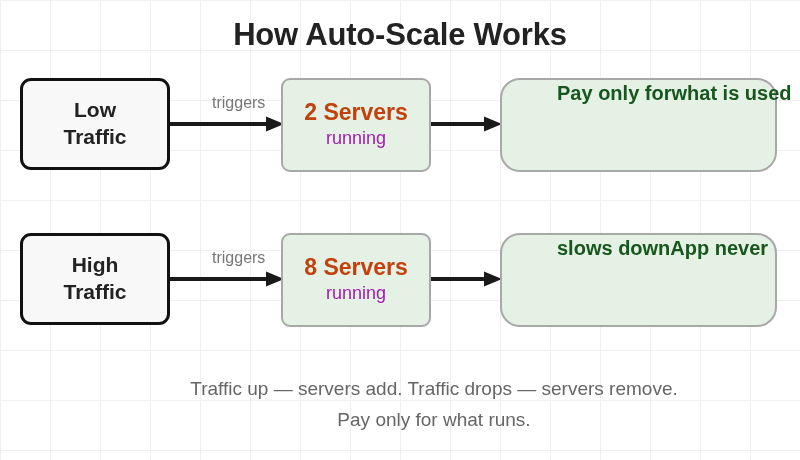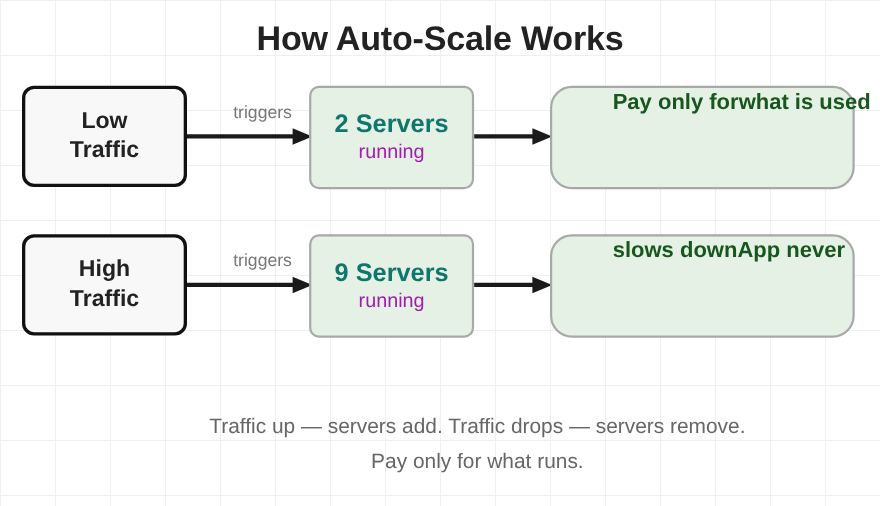--- a/index.html
+++ b/index.html
@@ -41,21 +41,21 @@
   }
 
   
   .row {
     position: absolute;
     left: 0;
     width: 800px;
     height: 94px;
   }
   .row-1 { top: 78px; text-decoration: underline; }
-  .row-2 { top: 213px; }
+  .row-2 { top: 233px; }
 
   
   .trigger-box {
     position: absolute;
     left: 20px;
     top: 0;
     width: 150px;
     height: 92px;
     box-sizing: border-box;
     border: 3px solid #111111;
@@ -118,21 +118,21 @@
     background: #e4f1e4;
     display: flex;
     flex-direction: column;
     align-items: center;
     justify-content: center;
   }
   .state-count {
     font-family: "Liberation Sans", sans-serif;
     font-size: 23px;
     font-weight: bold;
-    color: #0f766e;
+    color: #c2410c;
     line-height: 1.15;
     white-space: nowrap;
   }
   .state-status {
     font-family: "Liberation Sans", sans-serif;
     font-size: 18px;
     color: #a21caf;
     line-height: 1.45;
     white-space: nowrap;
   }
@@ -231,21 +231,21 @@
     <div class="trigger-label">triggers</div>
 
     <div class="arrow arrow-a">
       <svg width="114" height="22" viewBox="0 0 114 22" xmlns="http://www.w3.org/2000/svg">
         <line x1="0" y1="11" x2="98" y2="11" stroke="#1a1a1a" stroke-width="4"></line>
         <polygon points="96,3.5 114,11 96,18.5" fill="#1a1a1a"></polygon>
       </svg>
     </div>
 
     <div class="state-box">
-      <div class="state-count">9 Servers</div>
+      <div class="state-count">8 Servers</div>
       <div class="state-status">running</div>
     </div>
 
     <div class="arrow arrow-b">
       <svg width="71" height="22" viewBox="0 0 71 22" xmlns="http://www.w3.org/2000/svg">
         <line x1="0" y1="11" x2="55" y2="11" stroke="#1a1a1a" stroke-width="4"></line>
         <polygon points="53,3.5 71,11 53,18.5" fill="#1a1a1a"></polygon>
       </svg>
     </div>
 

